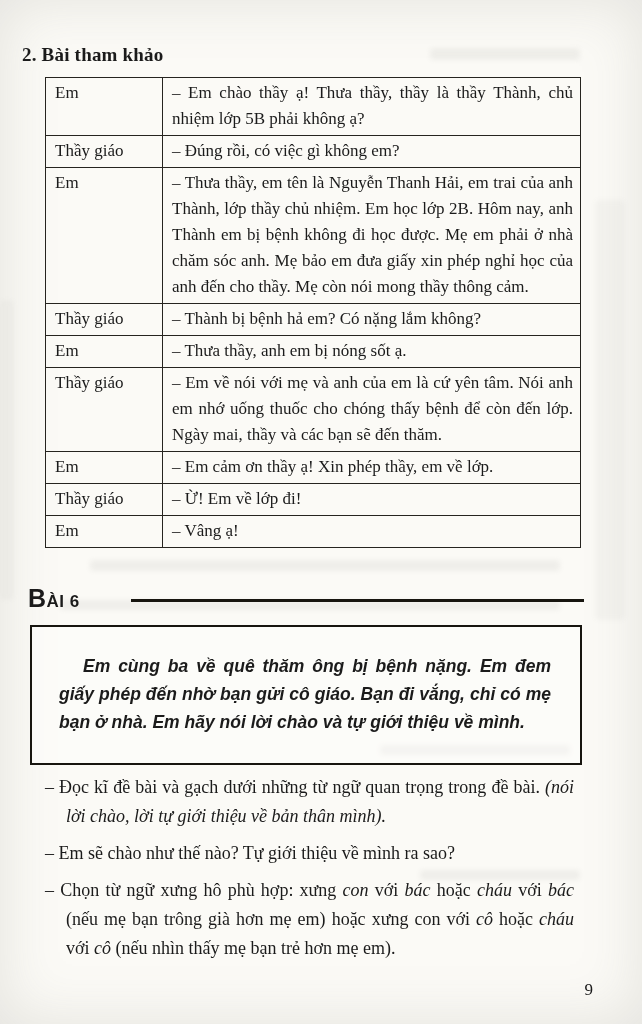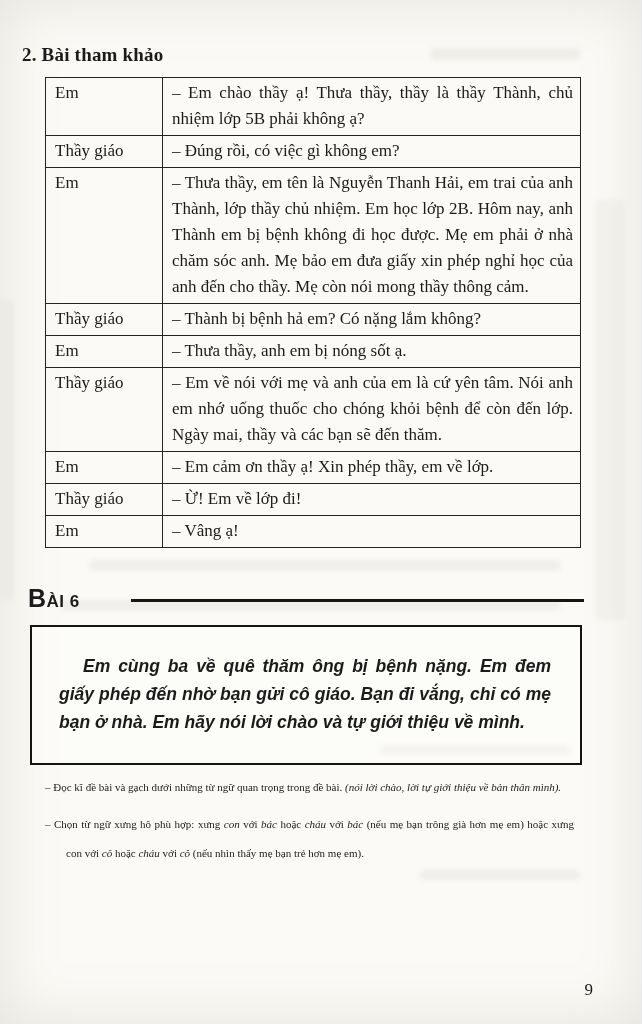--- a/index.html
+++ b/index.html
@@ -86,21 +86,21 @@
   .guide-head {
     margin: 26px 24px 0 22px;
     font-size: 17.5px;
     line-height: 28px;
   }
   .guide-head b { letter-spacing: 0.2px; }
 
   .guidance-list { margin: 6px 40px 0 45px; }
   .guidance-item {
     margin: 8px 0 0 0;
-    font-size: 11px;
+    font-size: 18px;
     line-height: 29px;
     text-align: justify;
     padding-left: 21px;
     text-indent: -21px;
   }
   .its { font-style: italic; }
 
   .page-number {
     position: absolute;
     right: 49px;
@@ -151,21 +151,21 @@
           <tr>
             <td class="speaker">Thầy giáo</td>
             <td class="dialogue-text">– Thành bị bệnh hả em? Có nặng lắm không?</td>
           </tr>
           <tr>
             <td class="speaker">Em</td>
             <td class="dialogue-text">– Thưa thầy, anh em bị nóng sốt ạ.</td>
           </tr>
           <tr>
             <td class="speaker">Thầy giáo</td>
-            <td class="dialogue-text">– Em về nói với mẹ và anh của em là cứ yên tâm. Nói anh em nhớ uống thuốc cho chóng khỏi bệnh để còn đến lớp. Ngày mai, thầy và các bạn sẽ đến thăm.</td>
+            <td class="dialogue-text">– Em về nói với mẹ và anh của em là cứ yên tâm. Nói anh em nhớ uống thuốc cho chóng thấy bệnh để còn đến lớp. Ngày mai, thầy và các bạn sẽ đến thăm.</td>
           </tr>
           <tr>
             <td class="speaker">Em</td>
             <td class="dialogue-text">– Em cảm ơn thầy ạ! Xin phép thầy, em về lớp.</td>
           </tr>
           <tr>
             <td class="speaker">Thầy giáo</td>
             <td class="dialogue-text">– Ừ! Em về lớp đi!</td>
           </tr>
           <tr>
@@ -180,18 +180,19 @@
       <span class="header-rule"></span>
     </div>
 
     <div class="prompt-box">
       <p>Em cùng ba về quê thăm ông bị bệnh nặng. Em đem giấy phép đến nhờ bạn gửi cô giáo. Bạn đi vắng, chỉ có mẹ bạn ở nhà. Em hãy nói lời chào và tự giới thiệu về mình.</p>
     </div>
 
 
     <div class="guidance-list" id="guidance-list">
         <p class="guidance-item"><span>– Đọc kĩ đề bài và gạch dưới những từ ngữ quan trọng trong đề bài. </span><span class="its">(nói lời chào, lời tự giới thiệu về bản thân mình).</span></p>
+        <p class="guidance-item"><span>– Em sẽ chào như thế nào? Tự giới thiệu về mình ra sao?</span></p>
         <p class="guidance-item"><span>– Chọn từ ngữ xưng hô phù hợp: xưng </span><span class="its">con</span><span> với </span><span class="its">bác</span><span> hoặc </span><span class="its">cháu</span><span> với </span><span class="its">bác</span><span> (nếu mẹ bạn trông già hơn mẹ em) hoặc xưng con với </span><span class="its">cô</span><span> hoặc </span><span class="its">cháu</span><span> với </span><span class="its">cô</span><span> (nếu nhìn thấy mẹ bạn trẻ hơn mẹ em).</span></p>
       </div>
   </div>
 
   <div class="page-number">9</div>
 </div>
 
 </body></html>

